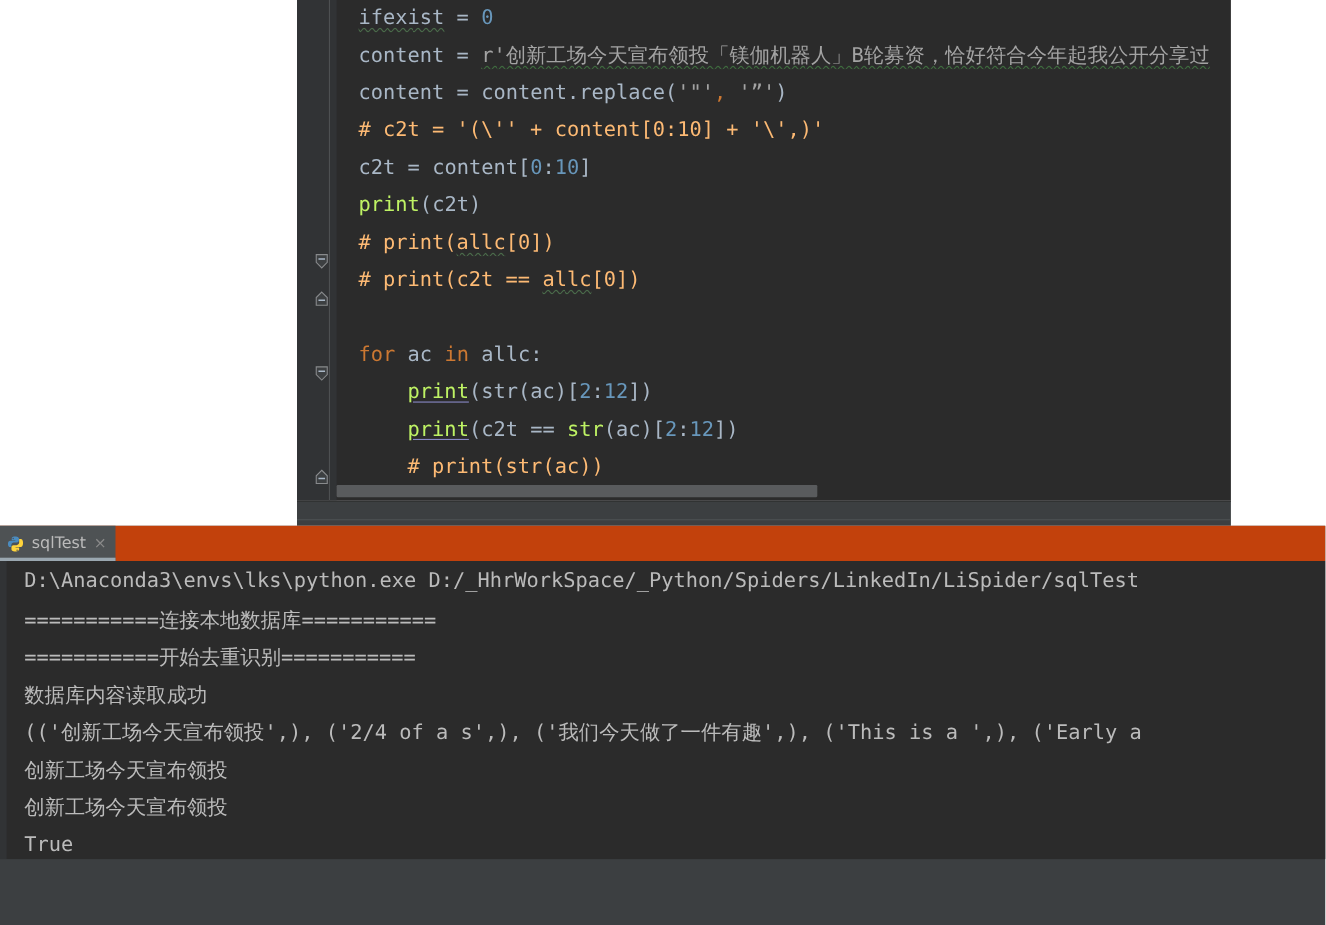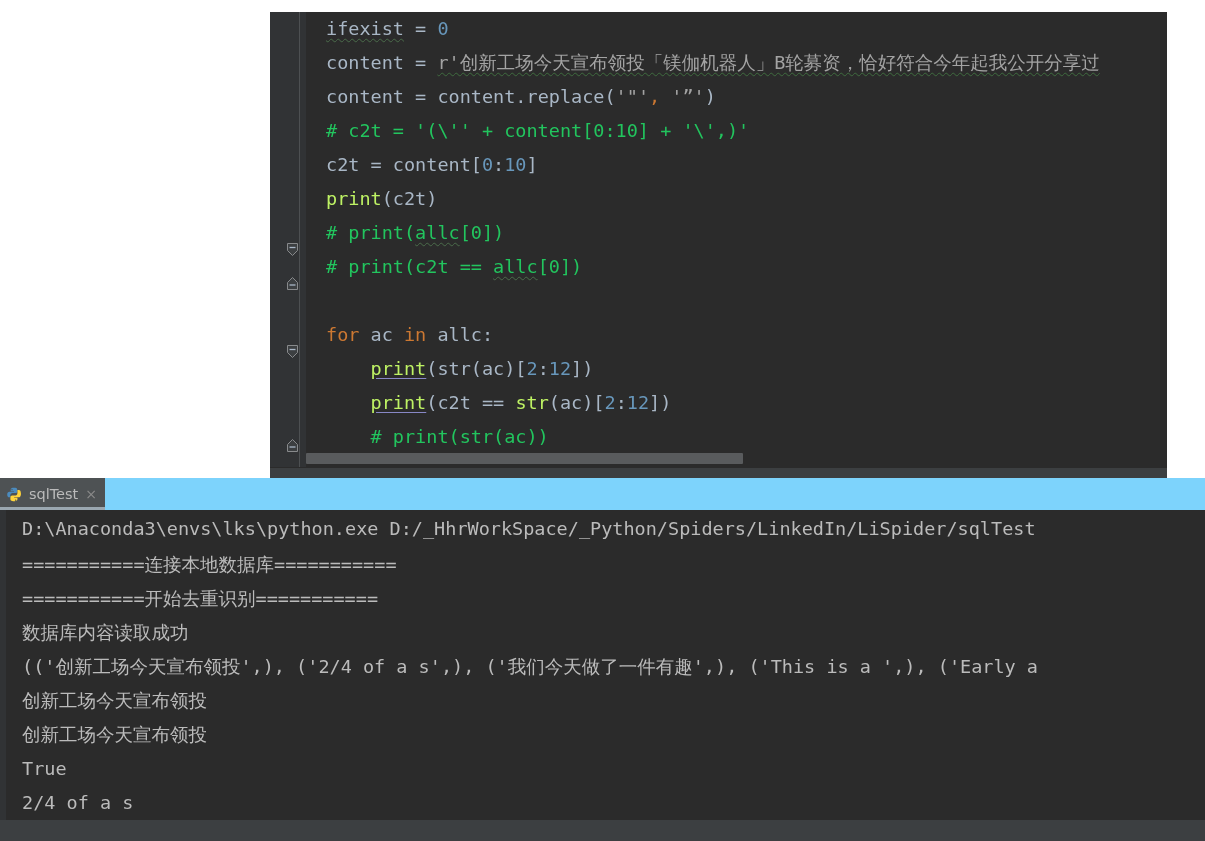--- a/index.html
+++ b/index.html
@@ -18,26 +18,25 @@
     width: 1205px;
     height: 841px;
     background: #ffffff;
     overflow: hidden;
   }
 
   
   .editor-area {
     position: absolute;
     left: 0;
-    top: 12px;
+    top: 0;
     width: 1119px;
     height: 478px;
     background: #ffffff;
     overflow: hidden;
-    padding-left: 48px;
   }
   .editor-left-white {
     position: absolute;
     left: 0; top: 0;
     width: 270px;
     height: 478px;
     background: #ffffff;
   }
   .editor-pane {
     position: absolute;
@@ -85,21 +84,21 @@
   }
   .code-line {
     height: 34px;
     white-space: pre;
     padding-left: 20px;
   }
   .tok-def   { color: #a9b7c6; }
   .tok-num   { color: #6897bb; }
   .tok-kw    { color: #cc7832; }
   .tok-str   { color: #a3a3a3; }
-  .tok-cmt   { color: #22c55e; }
+  .tok-cmt   { color: #fdba74; }
   .tok-fn    { color: #bef264; }
   .tok-op    { color: #a9b7c6; }
   .tok-comma { color: #cc7832; }
 
   .squiggle {
     text-decoration: underline;
     text-decoration-style: wavy;
     text-decoration-color: #3e6b3e;
     text-underline-offset: 3px;
     text-decoration-thickness: 1px;
@@ -160,21 +159,21 @@
     top: 478px;
     width: 1205px;
     height: 363px;
     background: #3c3f41;
   }
   .console-tabbar {
     position: absolute;
     left: 0; top: 0;
     width: 1205px;
     height: 32px;
-    background: #7dd3fc;
+    background: #c2410c;
   }
   .console-tab {
     position: absolute;
     left: 0;
     top: 0;
     height: 32px;
     width: 105px;
     display: flex;
     align-items: center;
     gap: 7px;
@@ -201,21 +200,21 @@
     font-size: 14px;
     line-height: 1;
   }
   .py-icon { width: 17px; height: 17px; display:block; }
 
   .console-body {
     position: absolute;
     left: 0;
     top: 32px;
     width: 1205px;
-    height: 310px;
+    height: 271px;
     background: #2b2b2b;
     overflow: hidden;
   }
   .console-gutter {
     position: absolute;
     left: 0; top: 0;
     width: 6px;
     height: 331px;
     background: #313335;
   }

